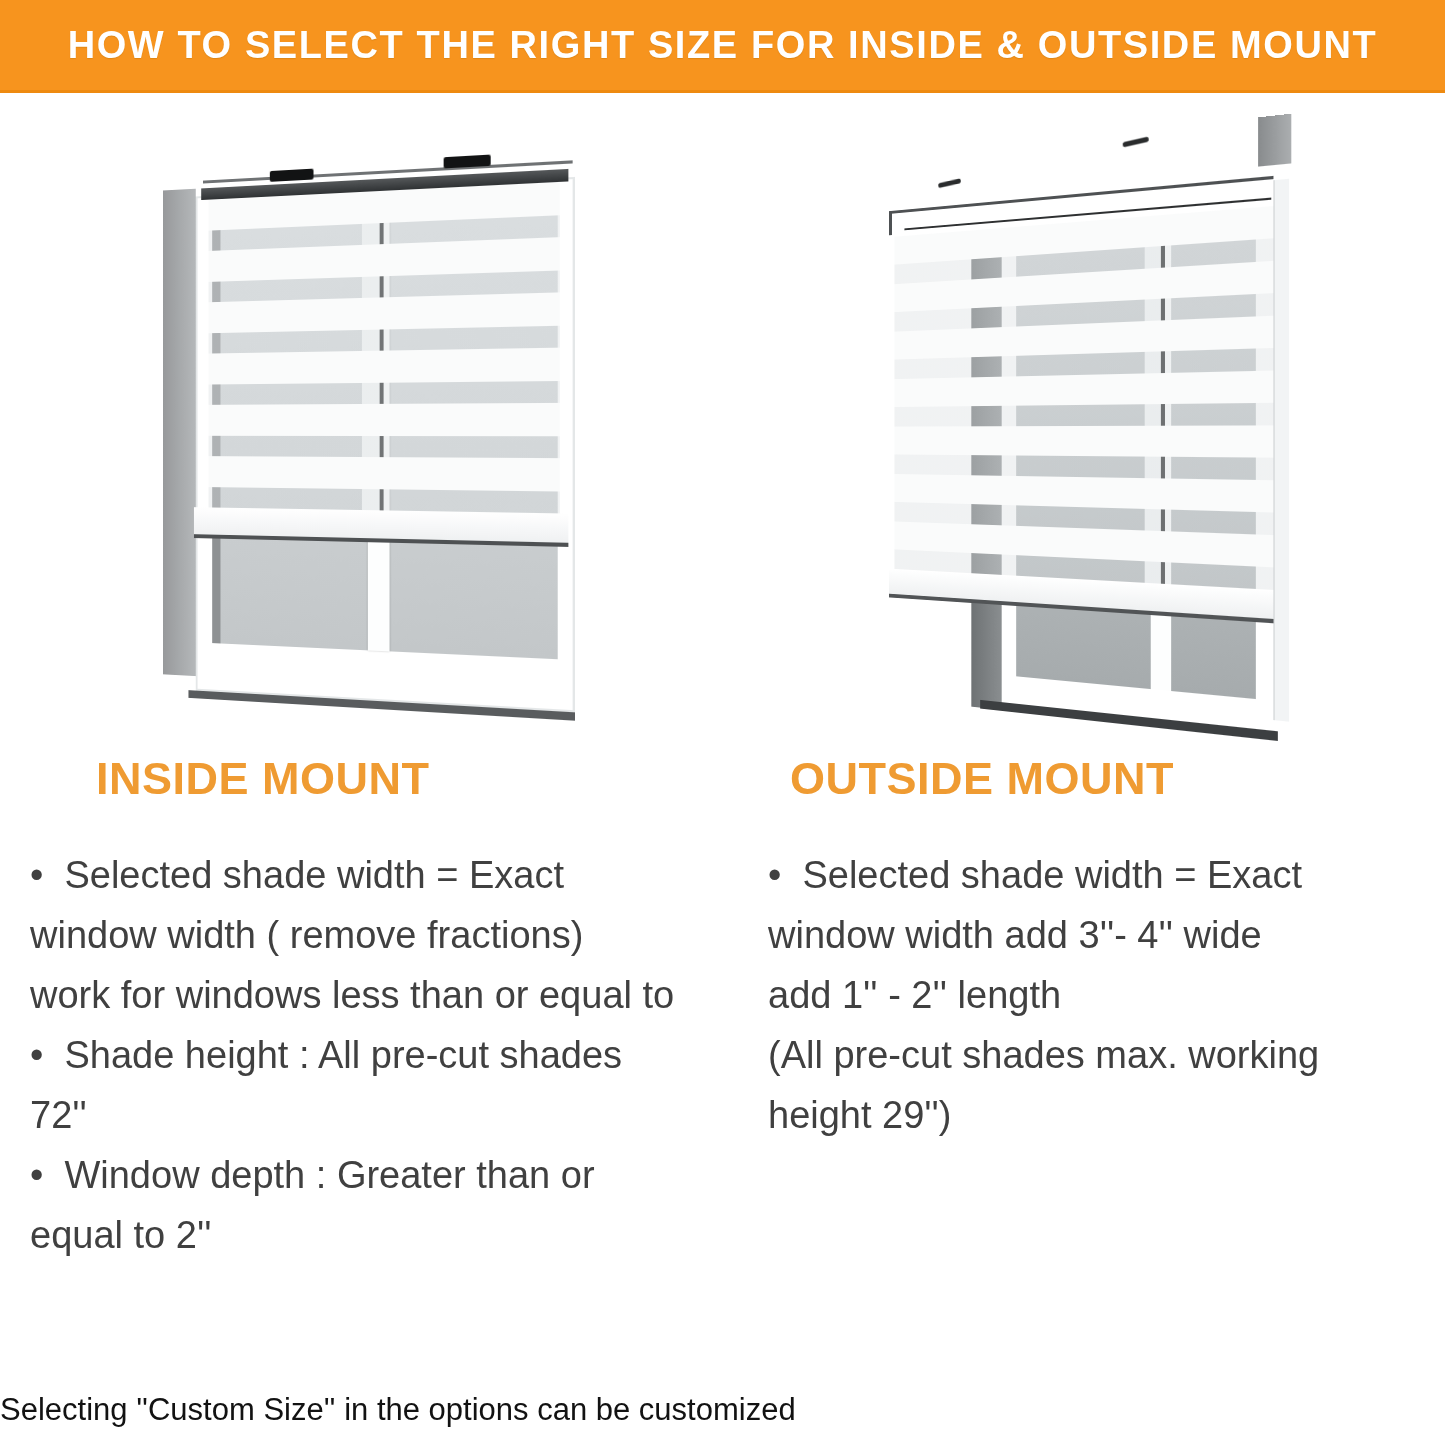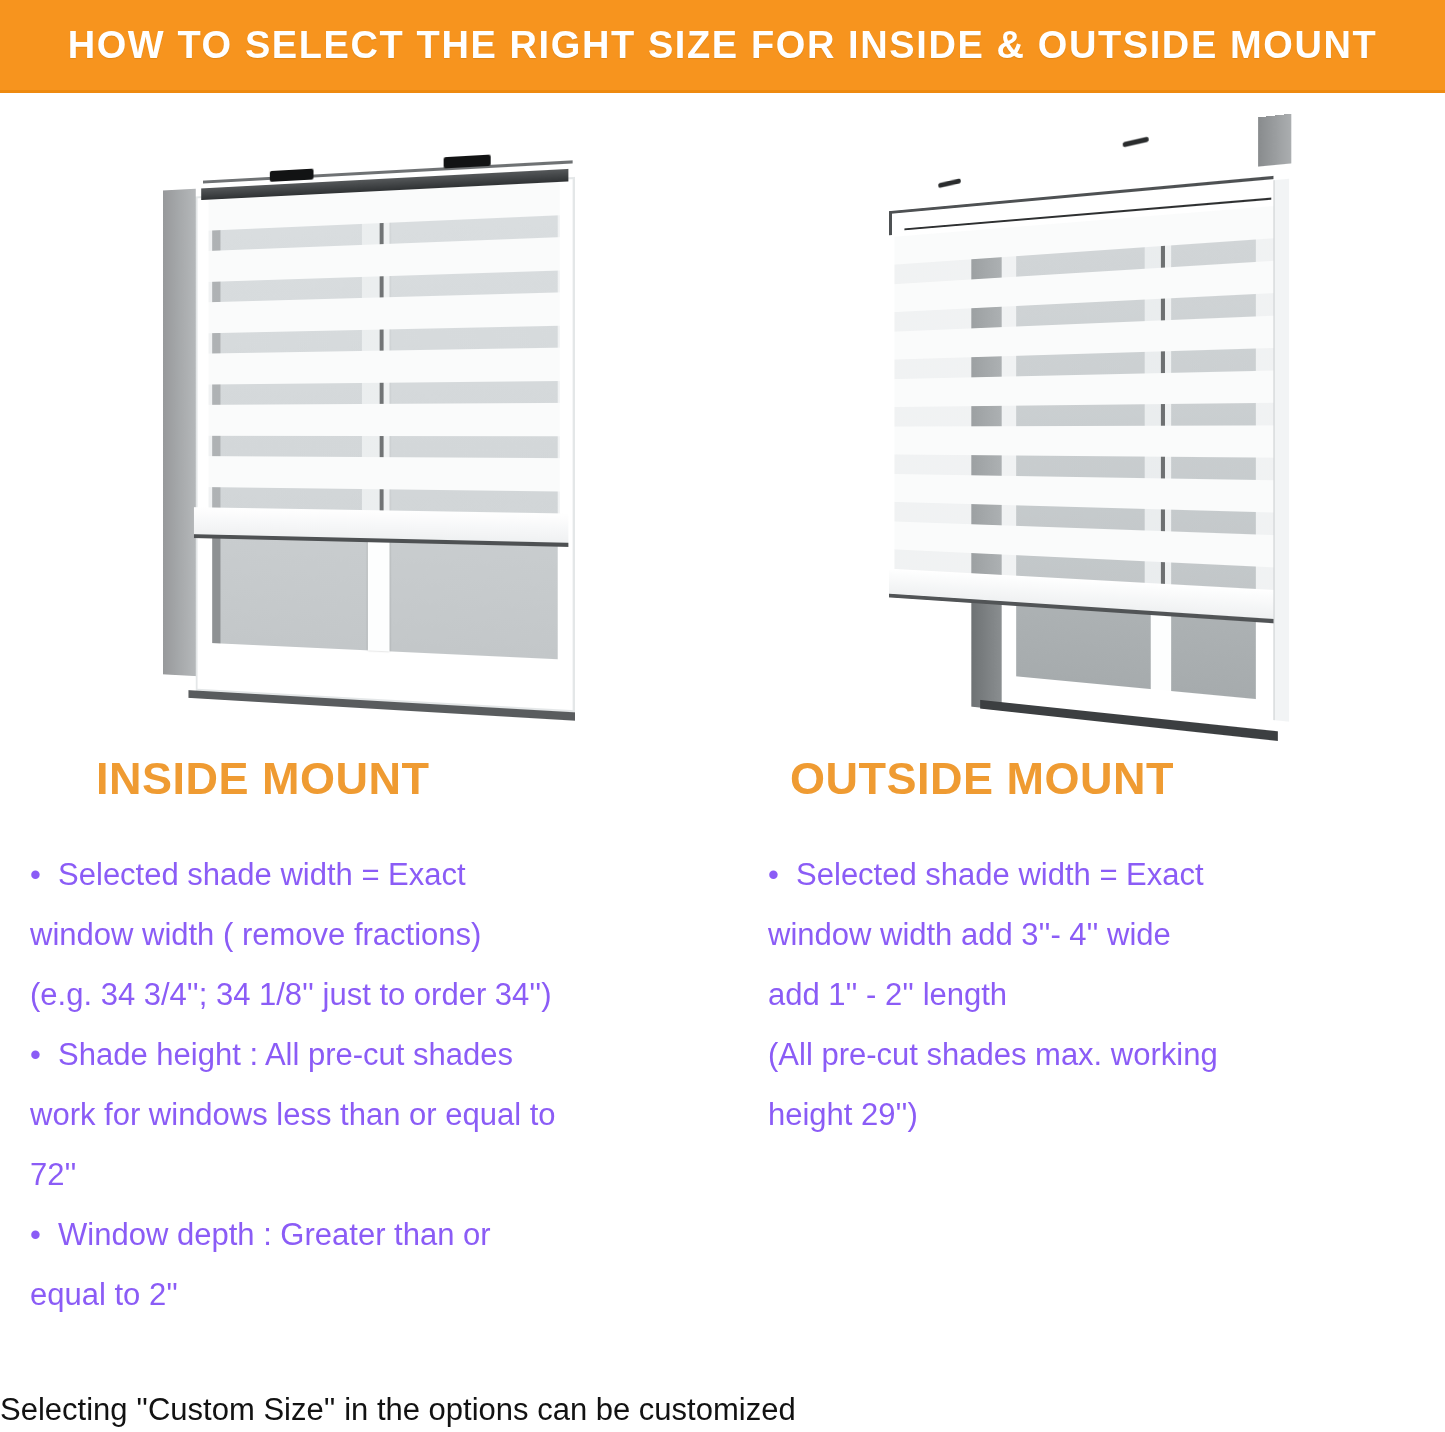--- a/index.html
+++ b/index.html
@@ -67,21 +67,21 @@
 
   
   .col-heading{
     position:absolute;top:753px;font-size:45px;font-weight:bold;color:#EF9B32;
     letter-spacing:.5px;white-space:nowrap;
   }
   .heading-left{left:60px;margin-left:36px;}
   .heading-right{left:790px;}
 
   
-  .spec{position:absolute;top:845px;font-size:31px;color:#8b5cf6;}
+  .spec{position:absolute;top:845px;font-size:38px;color:#404040;}
   .spec .line{height:60px;line-height:60px;white-space:pre-wrap;}
   .spec-left{left:30px;width:700px;}
   .spec-right{left:768px;width:670px;}
 
   
   .footer-note{
     position:absolute;left:0;top:1392px;width:1445px;text-align:left;
     font-size:31px;color:#121212;white-space:pre-wrap;
   }
 </style>
@@ -131,23 +131,22 @@
     <div class="r-channel"></div>
     <div class="r-sill"></div>
   </div>
 
   <div class="col-heading heading-left">INSIDE MOUNT</div>
   <div class="col-heading heading-right">OUTSIDE MOUNT</div>
 
   <div class="spec spec-left">
     <div class="line">•  Selected shade width = Exact</div>
     <div class="line">window width ( remove fractions)</div>
-    <div class="line">(e.g. 34 3/4''; 34 1/8'' just to order 34'')</div>
+    <div class="line">work for windows less than or equal to</div>
     <div class="line">•  Shade height : All pre-cut shades</div>
-    <div class="line">work for windows less than or equal to</div>
     <div class="line">72''</div>
     <div class="line">•  Window depth : Greater than or</div>
     <div class="line">equal to 2''</div>
   </div>
 
   <div class="spec spec-right">
     <div class="line">•  Selected shade width = Exact</div>
     <div class="line">window width add 3''- 4'' wide</div>
     <div class="line">add 1'' - 2'' length</div>
     <div class="line">(All pre-cut shades max. working</div>

